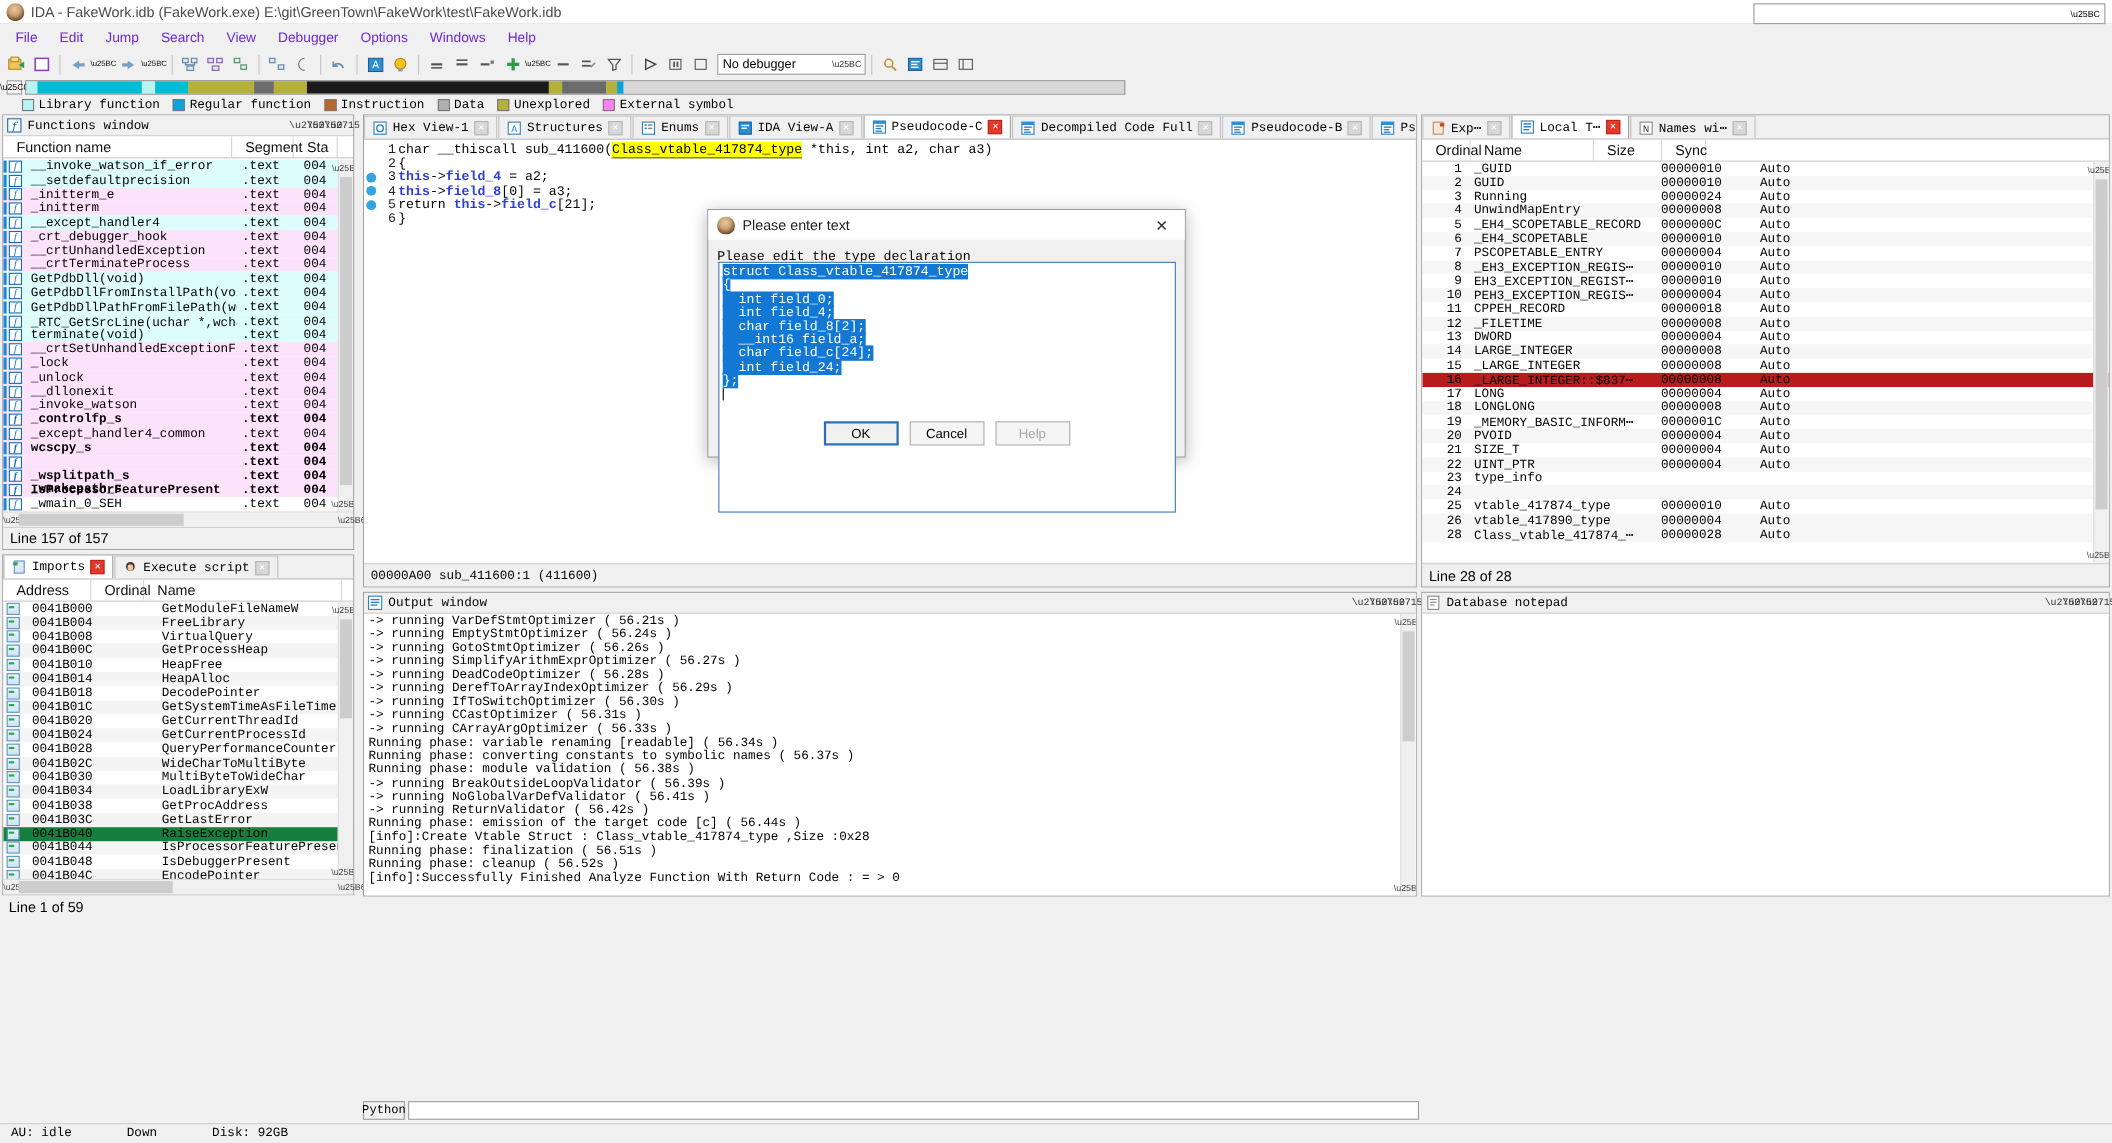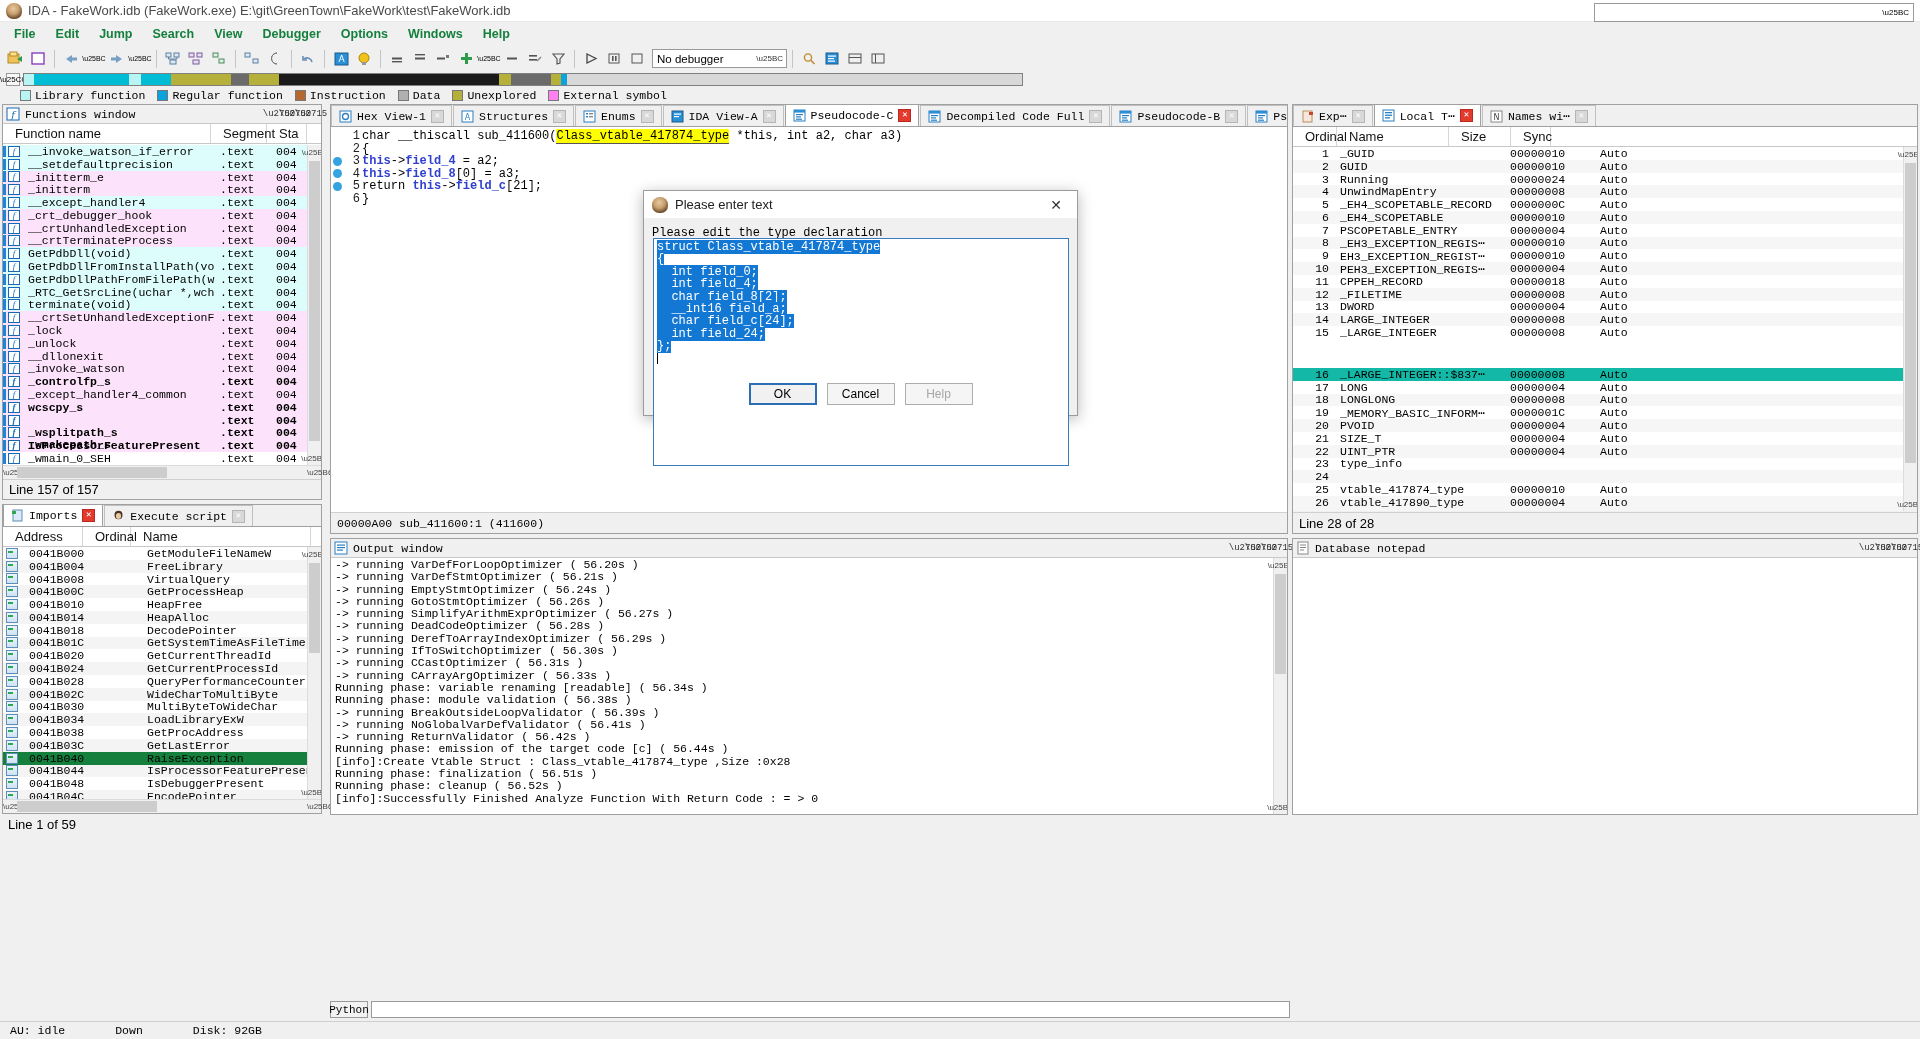--- a/index.html
+++ b/index.html
@@ -24,21 +24,21 @@
     width:16px;height:16px;margin-right:6px;flex:0 0 auto;
     background: radial-gradient(circle at 45% 35%, #e8c9a0 0%, #c9a070 40%, #6b4a2a 75%, #3a2414 100%);
     border-radius: 48% 48% 45% 45%;
   }
   .title-text { font-size:13px; color:#4a4a4a; }
   .win-btns { margin-left:auto; display:flex; height:22px; }
   .win-btn { width:46px;height:22px;display:flex;align-items:center;justify-content:center;color:#444; font-size:12px;}
 
   
   .menubar { height:24px; display:flex; align-items:center; background:#f0f0f0; padding-left:4px;}
-  .menu-item { padding:3px 10px; font-size:12.5px; color:#15803d;font-weight:bold; }
+  .menu-item { padding:3px 10px; font-size:12.5px; color:#6d28d9; }
 
   
   .toolbar { height:25px; display:flex; align-items:center; background:#f0f0f0; padding-left:4px; gap:1px;}
   .tb { width:22px;height:21px;display:flex;align-items:center;justify-content:center; position:relative;}
   .sep { width:1px;height:18px;background:#c4c4c4;margin:0 4px; }
   .tb-combo {
     height:19px; width:135px; border:1px solid #9a9a9a; background:#fff;
     font-size:11.5px; display:flex; align-items:center; padding-left:4px; margin-left:3px;
     font-family:"Liberation Sans", sans-serif;
   }
@@ -934,31 +934,31 @@
       </span>
       <span>Output window</span>
       <span class="ph-btns">
         <span class="ph-btn">\u2750</span>
         <span class="ph-btn">\u2750</span>
         <span class="ph-btn">\u2715</span>
       </span>
     </div>
     <div style="position:absolute;left:0;top:19px;right:0;bottom:0;background:#fff;overflow:hidden;">
       <div class="logarea" id="log-lines">
-          <div>-&gt; running VarDefForLoopOptimizer ( 56.20s )</div>
           <div>-&gt; running VarDefStmtOptimizer ( 56.21s )</div>
           <div>-&gt; running EmptyStmtOptimizer ( 56.24s )</div>
           <div>-&gt; running GotoStmtOptimizer ( 56.26s )</div>
           <div>-&gt; running SimplifyArithmExprOptimizer ( 56.27s )</div>
           <div>-&gt; running DeadCodeOptimizer ( 56.28s )</div>
           <div>-&gt; running DerefToArrayIndexOptimizer ( 56.29s )</div>
           <div>-&gt; running IfToSwitchOptimizer ( 56.30s )</div>
           <div>-&gt; running CCastOptimizer ( 56.31s )</div>
           <div>-&gt; running CArrayArgOptimizer ( 56.33s )</div>
           <div>Running phase: variable renaming [readable] ( 56.34s )</div>
+          <div>Running phase: converting constants to symbolic names ( 56.37s )</div>
           <div>Running phase: module validation ( 56.38s )</div>
           <div>-&gt; running BreakOutsideLoopValidator ( 56.39s )</div>
           <div>-&gt; running NoGlobalVarDefValidator ( 56.41s )</div>
           <div>-&gt; running ReturnValidator ( 56.42s )</div>
           <div>Running phase: emission of the target code [c] ( 56.44s )</div>
           <div>[info]:Create Vtable Struct : Class_vtable_417874_type ,Size :0x28</div>
           <div>Running phase: finalization ( 56.51s )</div>
           <div>Running phase: cleanup ( 56.52s )</div>
           <div>[info]:Successfully Finished Analyze Function With Return Code : = &gt; 0</div>
         </div>
@@ -1096,21 +1096,21 @@
               <div class="cell" style="width: 170px;">LARGE_INTEGER</div>
               <div class="cell" style="width: 90px;">00000008</div>
               <div class="cell" style="width: 60px;">Auto</div>
             </div>
             <div class="row" style="background: rgb(255, 255, 255);">
               <div class="cell" style="width: 42px; text-align: right; padding-right: 6px;">15</div>
               <div class="cell" style="width: 170px;">_LARGE_INTEGER</div>
               <div class="cell" style="width: 90px;">00000008</div>
               <div class="cell" style="width: 60px;">Auto</div>
             </div>
-            <div class="row" style="background: #14b8a6; margin-top: 29px;">
+            <div class="row" style="background: #b91c1c;">
               <div class="cell" style="width: 42px; text-align: right; padding-right: 6px;">16</div>
               <div class="cell" style="width: 170px;">_LARGE_INTEGER::$837⋯</div>
               <div class="cell" style="width: 90px;">00000008</div>
               <div class="cell" style="width: 60px;">Auto</div>
             </div>
             <div class="row" style="background: rgb(255, 255, 255);">
               <div class="cell" style="width: 42px; text-align: right; padding-right: 6px;">17</div>
               <div class="cell" style="width: 170px;">LONG</div>
               <div class="cell" style="width: 90px;">00000004</div>
               <div class="cell" style="width: 60px;">Auto</div>

